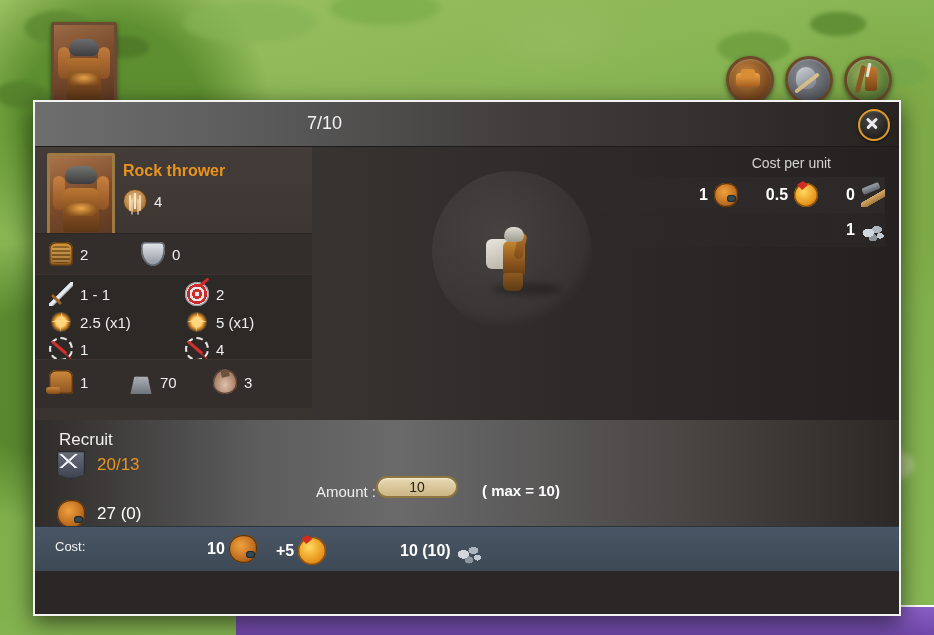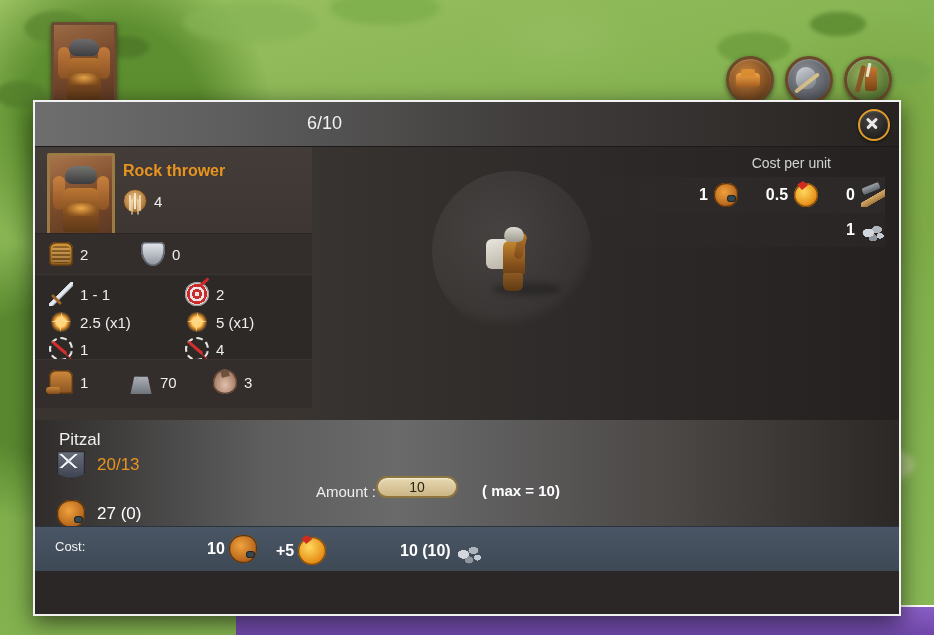--- a/index.html
+++ b/index.html
@@ -292,21 +292,21 @@
     <i class="b"></i>
     <i class="c"></i>
   </div>
 </div>
 
 <div id="hudStrip"></div>
 
 <div id="modal">
 
   <div id="titlebar">
-    <div class="cnt">6/10</div>
+    <div class="cnt">7/10</div>
     <div id="closeBtn"></div>
   </div>
 
   <div id="body">
 
     <div id="stats">
 
       <div class="blk1">
         <div id="unitPortrait">
           <span class="figBody armL"></span>
@@ -407,21 +407,21 @@
           <span class="cuItem">
             <span>1</span>
             <span class="ico stone"></span>
           </span>
         </div>
       </div>
     </div>
   </div>
 
   <div id="lower">
-    <div id="playerName">Pitzal</div>
+    <div id="playerName">Recruit</div>
 
     <div class="resRow r1">
       <span class="ico banner"></span>
       <span class="valOrange">20/13</span>
     </div>
     <div class="resRow r2">
       <span class="ico pig"></span>
       <span class="valWhite">27 (0)</span>
     </div>
 

